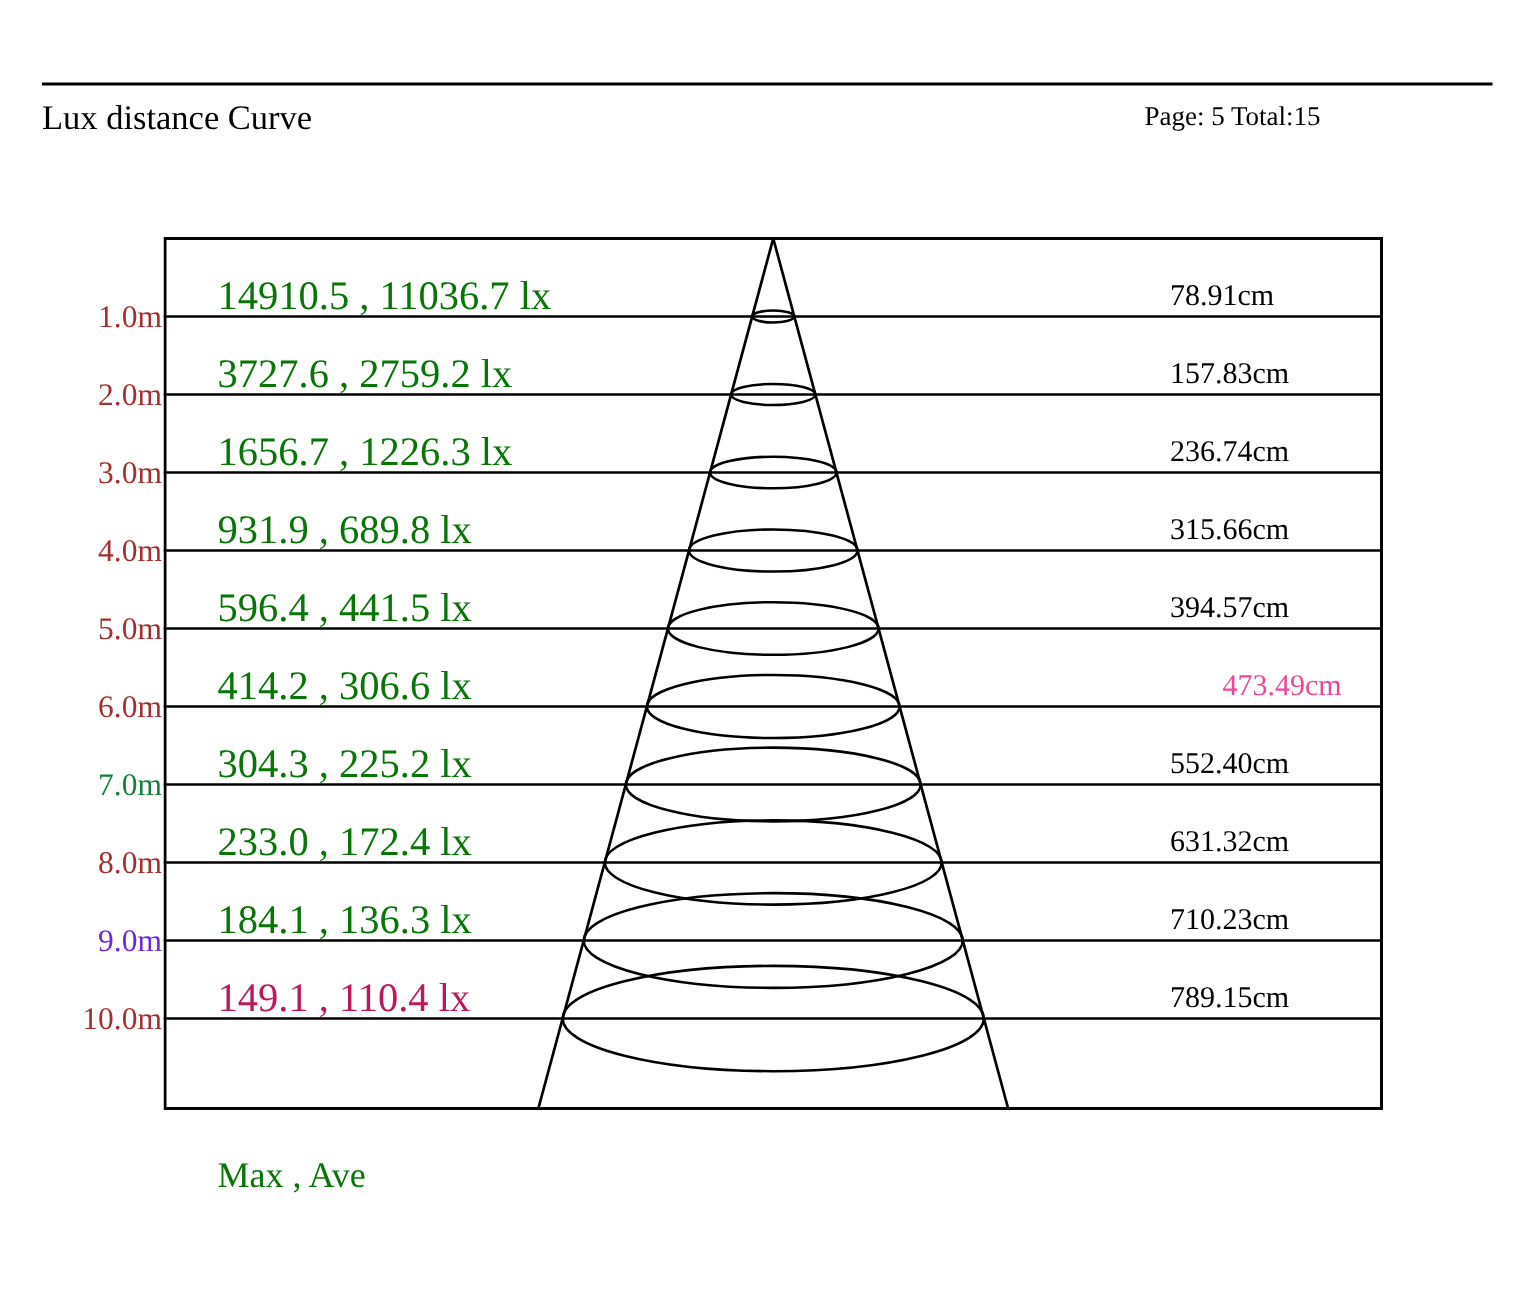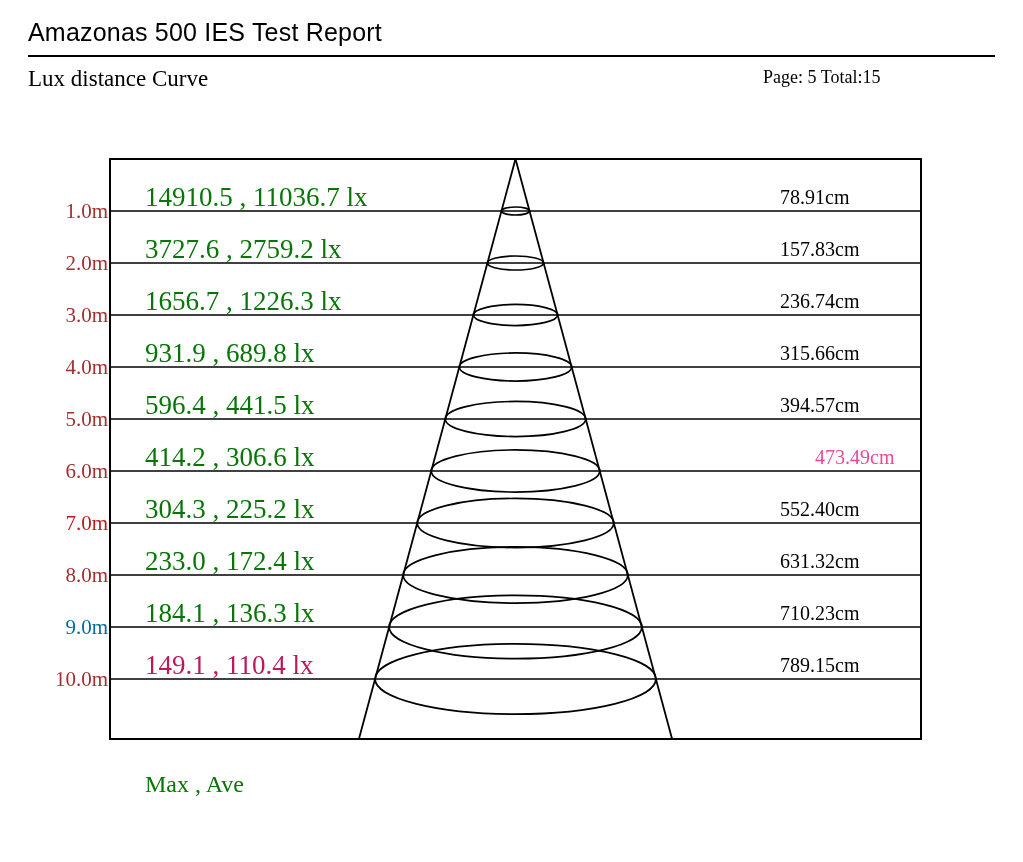--- a/index.html
+++ b/index.html
@@ -64,21 +64,20 @@
     position:absolute; left:298px; top:774px;
     font-size:21px;
     white-space:nowrap;
   }
 </style>
 </head>
 <body>
 
 <div class="page">
 
-  <div class="report-title">Amazonas 500 IES Test Report</div>
   <div class="title-rule"></div>
   <div class="chart-subtitle">Lux distance Curve</div>
   <div class="page-info">Page: 5  Total:15</div>
 
   <div class="chart-box">
     <svg id="beam-svg" width="813" height="582" viewBox="0 0 813 582">
         <rect x="1" y="1" width="811" height="580" fill="none" stroke="#000000" stroke-width="2"></rect>
         <line x1="0" y1="53" x2="813" y2="53" stroke="#000000" stroke-width="1.7"></line>
         <line x1="0" y1="105" x2="813" y2="105" stroke="#000000" stroke-width="1.7"></line>
         <line x1="0" y1="157" x2="813" y2="157" stroke="#000000" stroke-width="1.7"></line>
@@ -104,23 +103,23 @@
       </svg>
   </div>
 
   <div id="distance-axis">
       <div class="distance-label" style="top: 198px; color: rgb(163, 48, 48);">1.0m</div>
       <div class="distance-label" style="top: 250px; color: rgb(163, 48, 48);">2.0m</div>
       <div class="distance-label" style="top: 302px; color: rgb(163, 48, 48);">3.0m</div>
       <div class="distance-label" style="top: 354px; color: rgb(163, 48, 48);">4.0m</div>
       <div class="distance-label" style="top: 406px; color: rgb(163, 48, 48);">5.0m</div>
       <div class="distance-label" style="top: 458px; color: rgb(163, 48, 48);">6.0m</div>
-      <div class="distance-label" style="top: 510px; color: #b91c1c;">7.0m</div>
+      <div class="distance-label" style="top: 510px; color: #15803d;">7.0m</div>
       <div class="distance-label" style="top: 562px; color: rgb(163, 48, 48);">8.0m</div>
-      <div class="distance-label" style="top: 614px; color: #0369a1;">9.0m</div>
+      <div class="distance-label" style="top: 614px; color: #6d28d9;">9.0m</div>
       <div class="distance-label" style="top: 666px; color: rgb(163, 48, 48);">10.0m</div>
     </div>
   <div id="lux-column">
       <div class="lux-label" style="top: 185px; color: rgb(7, 118, 7);">14910.5 , 11036.7 lx</div>
       <div class="lux-label" style="top: 237px; color: rgb(7, 118, 7);">3727.6 , 2759.2 lx</div>
       <div class="lux-label" style="top: 289px; color: rgb(7, 118, 7); text-align: right;">1656.7 , 1226.3 lx</div>
       <div class="lux-label" style="top: 341px; color: rgb(7, 118, 7);">931.9 , 689.8 lx</div>
       <div class="lux-label" style="top: 393px; color: rgb(7, 118, 7);">596.4 , 441.5 lx</div>
       <div class="lux-label" style="top: 445px; color: rgb(7, 118, 7);">414.2 , 306.6 lx</div>
       <div class="lux-label" style="top: 497px; color: rgb(7, 118, 7);">304.3 , 225.2 lx</div>

